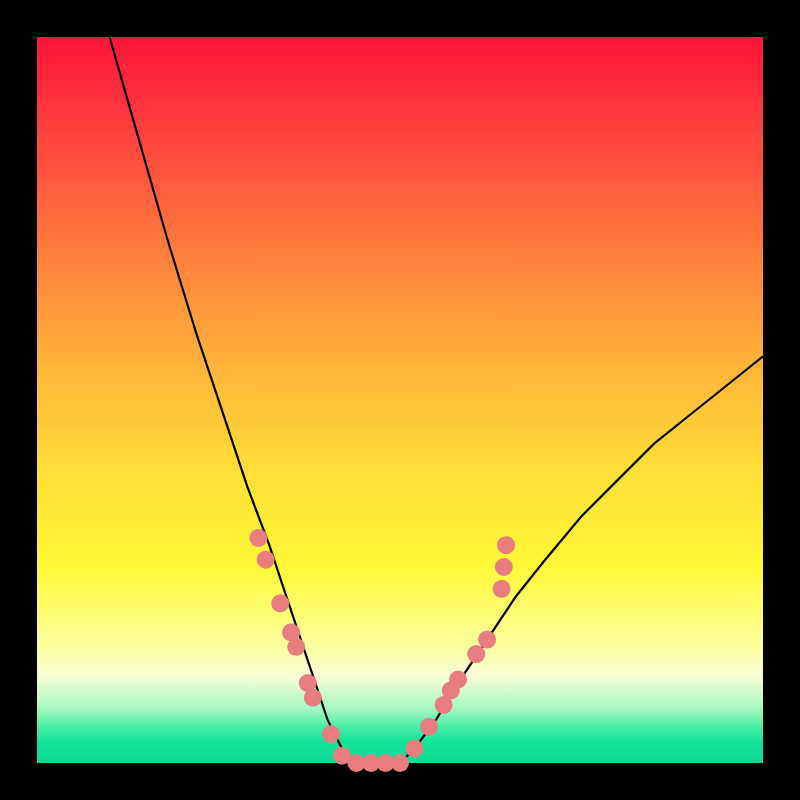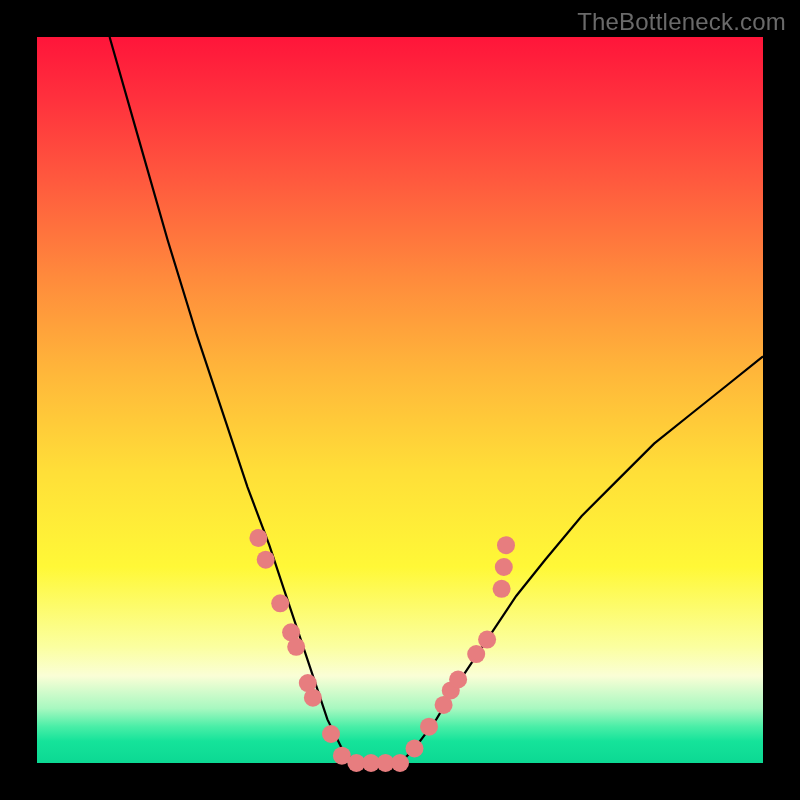--- a/index.html
+++ b/index.html
@@ -86,14 +86,13 @@
           <circle cx="413.8" cy="653.4" r="9" fill="#e77d7f"></circle>
           <circle cx="421.1" cy="642.5" r="9" fill="#e77d7f"></circle>
           <circle cx="439.2" cy="617.1" r="9" fill="#e77d7f"></circle>
           <circle cx="450.1" cy="602.6" r="9" fill="#e77d7f"></circle>
           <circle cx="464.6" cy="551.8" r="9" fill="#e77d7f"></circle>
           <circle cx="466.8" cy="530.0" r="9" fill="#e77d7f"></circle>
           <circle cx="469.0" cy="508.2" r="9" fill="#e77d7f"></circle>
         </g>
     </svg>
   </div>
-  <div class="watermark">TheBottleneck.com</div>
 </div>
 
 </body></html>

